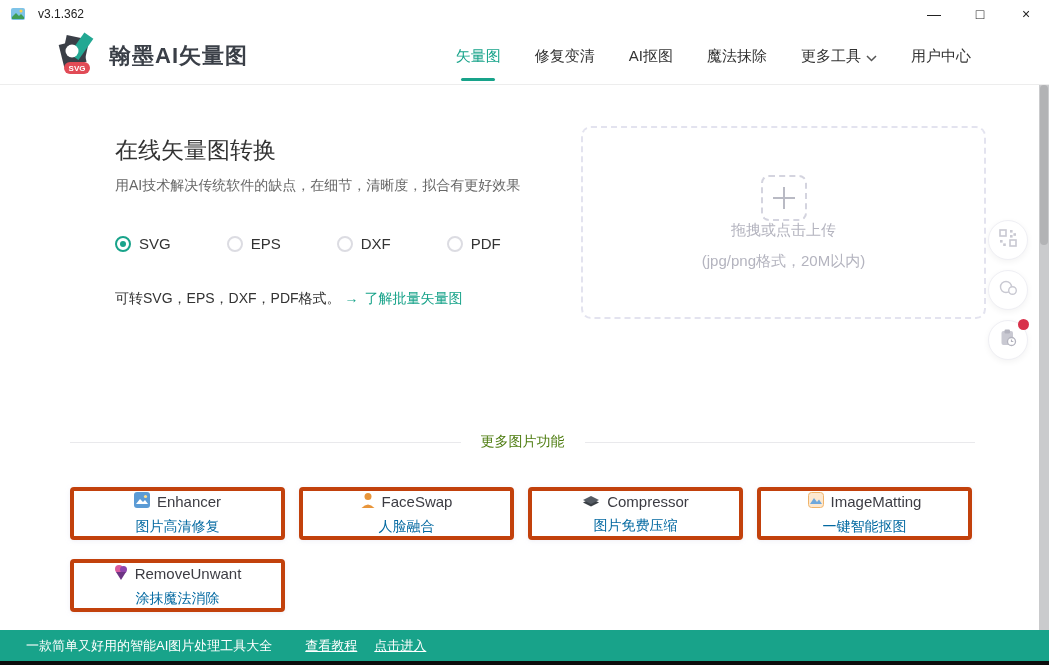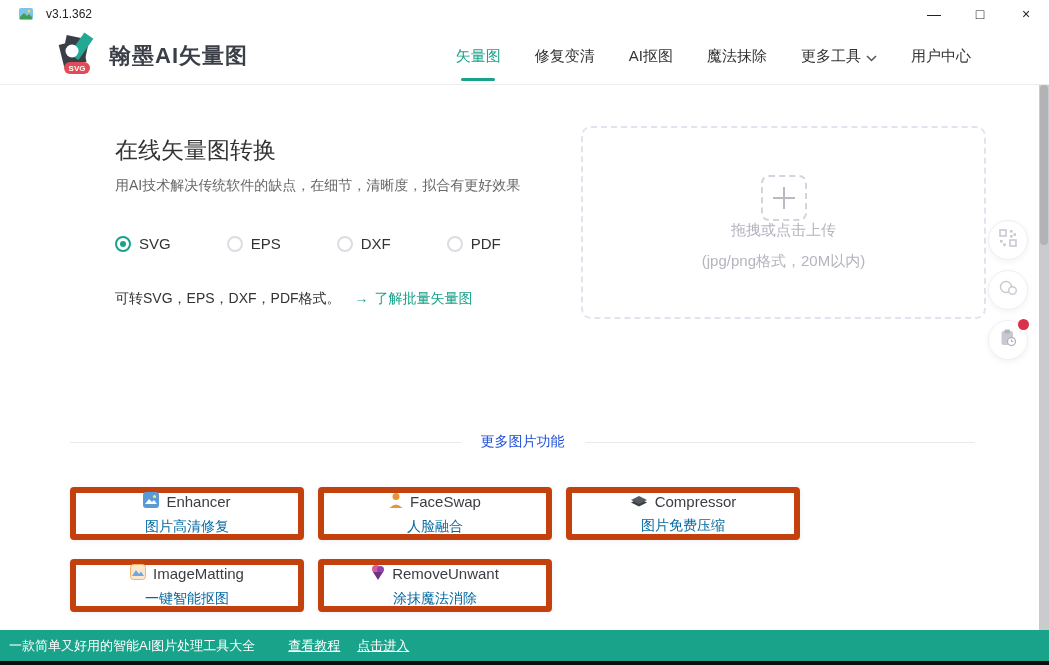--- a/index.html
+++ b/index.html
@@ -2,21 +2,21 @@
 <html><head>
 <meta charset="utf-8">
 <style>
   * { margin:0; padding:0; box-sizing:border-box; }
   html,body { width:1049px; height:665px; }
   body {
     font-family:"Liberation Sans","DejaVu Sans",sans-serif;
     background:#fff; color:#333; overflow:hidden; position:relative;
   }
   
-  .titlebar { height:28px; display:flex; align-items:center; padding-left:18px; background:#fff; }
+  .titlebar { height:28px; display:flex; align-items:center; padding-left:10px; background:#fff; }
   .titlebar .app-icon { width:16px; height:16px; display:flex; }
   .titlebar .version { font-size:12px; color:#222; margin-left:12px; }
   .win-controls { margin-left:auto; display:flex; height:100%; }
   .win-btn { width:46px; height:28px; display:flex; align-items:center; justify-content:center;
              font-size:14px; color:#222; cursor:pointer; background:transparent; border:none; }
   
   .header { height:57px; display:flex; align-items:center; padding:0 78px 0 55px;
             border-bottom:1px solid #ededed; background:#fff; }
   .logo { display:flex; align-items:center; gap:10px; }
   .logo-text { font-size:22px; font-weight:bold; color:#3a3f47; letter-spacing:1px; }
@@ -30,55 +30,55 @@
   .intro { position:absolute; left:115px; top:50px; width:450px; }
   .intro h1 { font-size:23px; font-weight:500; color:#333; }
   .intro .subtitle { margin-top:11px; font-size:14px; color:#666; }
   .format-radios { margin-top:40px; display:flex; gap:56px; }
   .radio { display:flex; align-items:center; gap:8px; font-size:15px; color:#333; cursor:pointer; }
   .radio-circle { width:16px; height:16px; border-radius:50%; border:2px solid #dcdce2; background:#fff;
                   position:relative; flex:0 0 auto; }
   .radio.selected .radio-circle { border-color:#18a38a; }
   .radio.selected .radio-circle::after { content:""; position:absolute; left:3px; top:3px;
                   width:6px; height:6px; border-radius:50%; background:#18a38a; }
-  .format-note { margin-top:38px; font-size:14px; color:#333; display:flex; align-items:center; gap:14px; }
+  .format-note { margin-top:38px; font-size:14px; color:#333; display:flex; align-items:center; gap:4px; }
   .batch-link { color:#18a38a; cursor:pointer; display:flex; gap:6px; }
   
   .upload-box { position:absolute; left:581px; top:41px; width:405px; height:193px;
                 border:2px dashed #e3e3ef; border-radius:10px; background:#fff;
                 display:flex; flex-direction:column; align-items:center; justify-content:center; cursor:pointer; }
   .plus-box { width:46px; height:46px; border:2px dashed #d4d4df; border-radius:8px; position:relative; }
   .plus-box::before, .plus-box::after { content:""; position:absolute; background:#b9bac4; }
   .plus-box::before { left:50%; top:10px; bottom:10px; width:2px; margin-left:-1px; }
   .plus-box::after { top:50%; left:10px; right:10px; height:2px; margin-top:-1px; }
   .upload-line1 { font-size:15px; color:#b4b4bf; }
   .upload-line2 { margin-top:12px; font-size:15px; color:#b4b4bf; }
   
   .float-tools { position:absolute; right:21px; top:135px; display:flex; flex-direction:column; gap:10px; }
   .tool-btn { width:40px; height:40px; border-radius:50%; background:#fff; border:1px solid #efeff4;
               box-shadow:0 2px 6px rgba(0,0,0,0.05); display:flex; align-items:center; justify-content:center;
               position:relative; cursor:pointer; }
   .badge-dot { position:absolute; top:-2px; right:-2px; width:11px; height:11px; border-radius:50%; background:#d8314a; }
   
   .features-divider { position:absolute; top:348px; left:70px; right:74px; display:flex;
-                      align-items:center; color:#1d4ed8; font-size:14px; }
+                      align-items:center; color:#4d7c0f; font-size:14px; }
   .features-divider .line { flex:1; height:1px; background:#e9e9ec; }
   .features-divider .label { padding:0 20px; white-space:nowrap; }
   
   .cards { position:absolute; top:402px; left:70px; width:902px; display:flex; flex-wrap:wrap; gap:19px 14px; }
-  .card { width:234px; height:53px; background:#fff; border:6px solid #c2410c; border-radius:4px;
+  .card { width:215px; height:53px; background:#fff; border:4px solid #c2410c; border-radius:4px;
           box-shadow:0 1px 4px rgba(225,225,238,0.55); display:flex; flex-direction:column;
           align-items:center; justify-content:center; gap:7px; cursor:pointer; }
   .card-title { display:flex; align-items:center; gap:7px; font-size:15px; color:#3c3c43; }
   .card-desc { font-size:14px; color:#0369a1; }
   
   .scrollbar { position:absolute; right:0; top:0; width:10px; height:100%; background:#cacbcd; cursor:pointer; }
   .scrollbar .thumb { position:absolute; top:0; left:1px; width:8px; height:160px; background:#b2b3b5; border-radius:4px; }
   
-  .footer { height:31px; background:#18a38a; display:flex; align-items:center; padding:0 9px;
+  .footer { height:31px; background:#18a38a; display:flex; align-items:center; padding:0 26px;
             font-size:13px; color:#fff; }
   .footer .tagline { white-space:nowrap; }
   .footer .flink { text-decoration:underline; cursor:pointer; white-space:nowrap; }
   .footer .flink.first { margin-left:33px; }
   .footer .flink.second { margin-left:17px; }
   .bottom-strip { height:4px; background:#0d0d0d; }
 </style>
 </head>
 <body>
 

